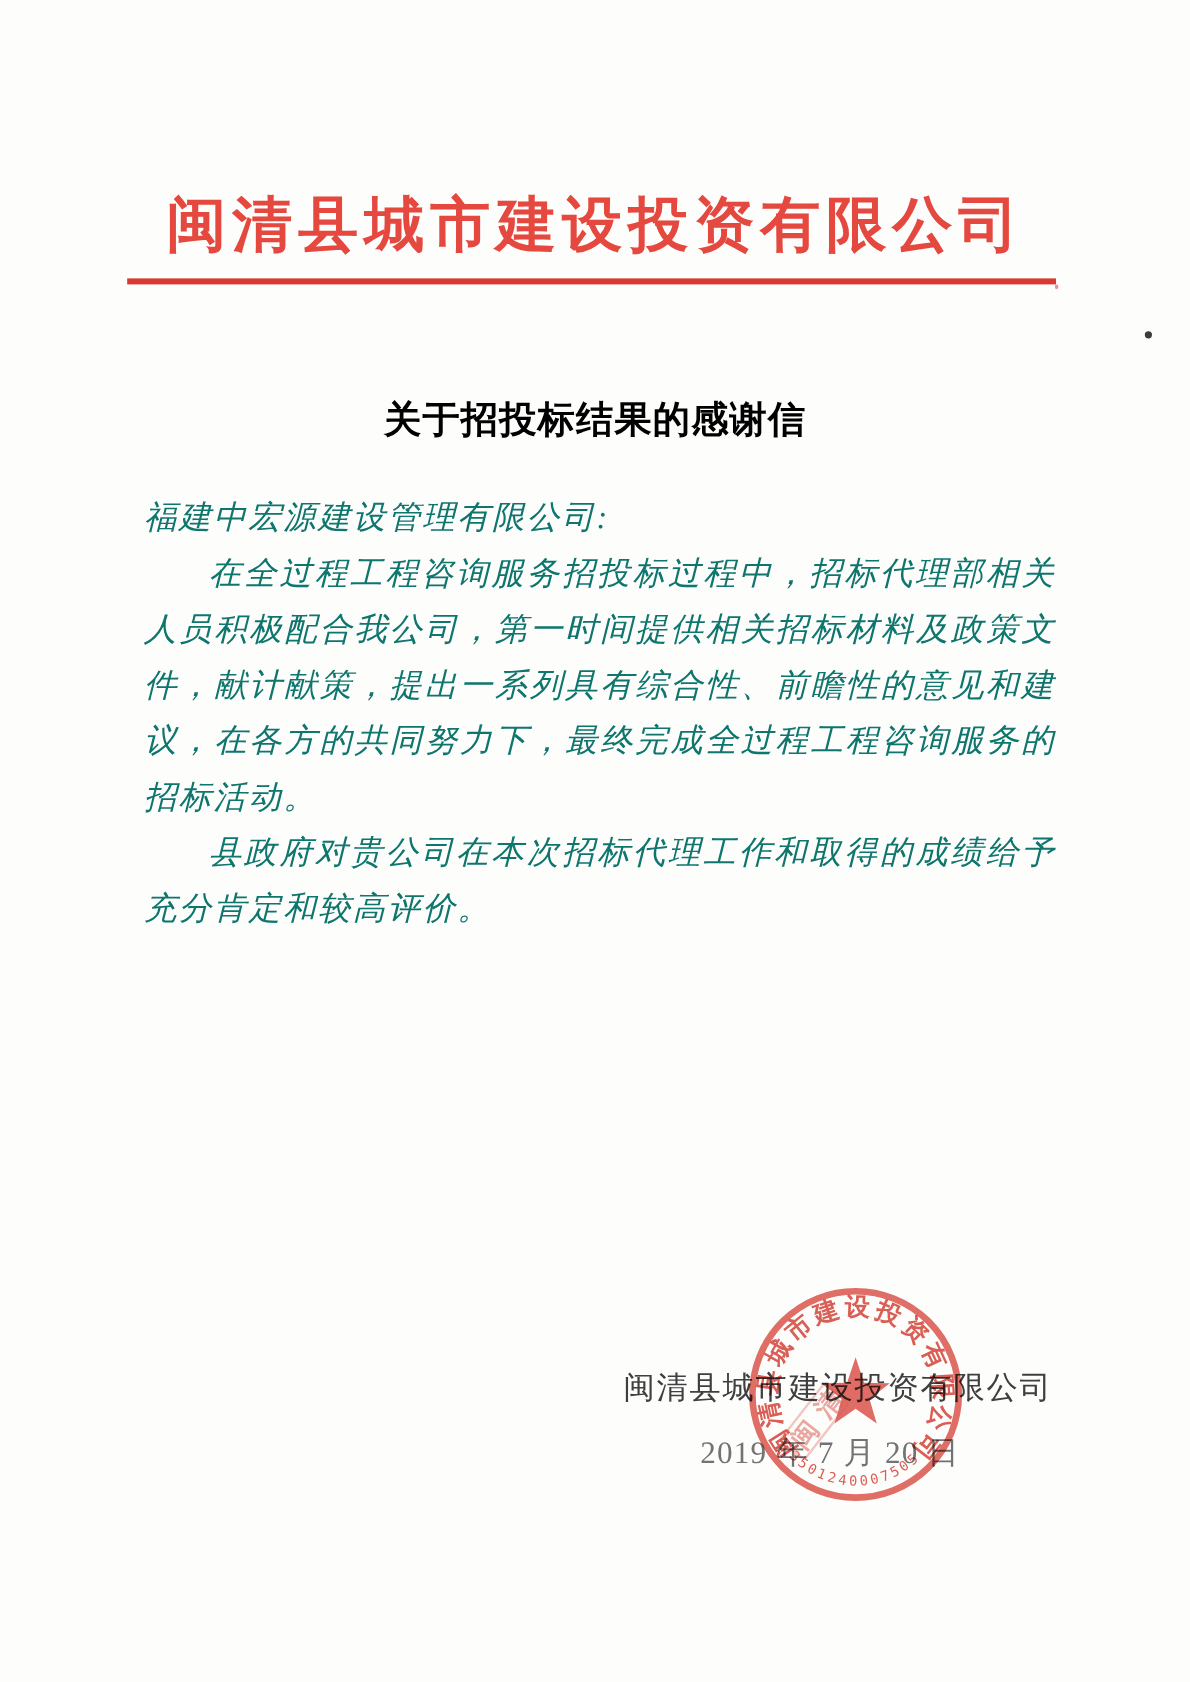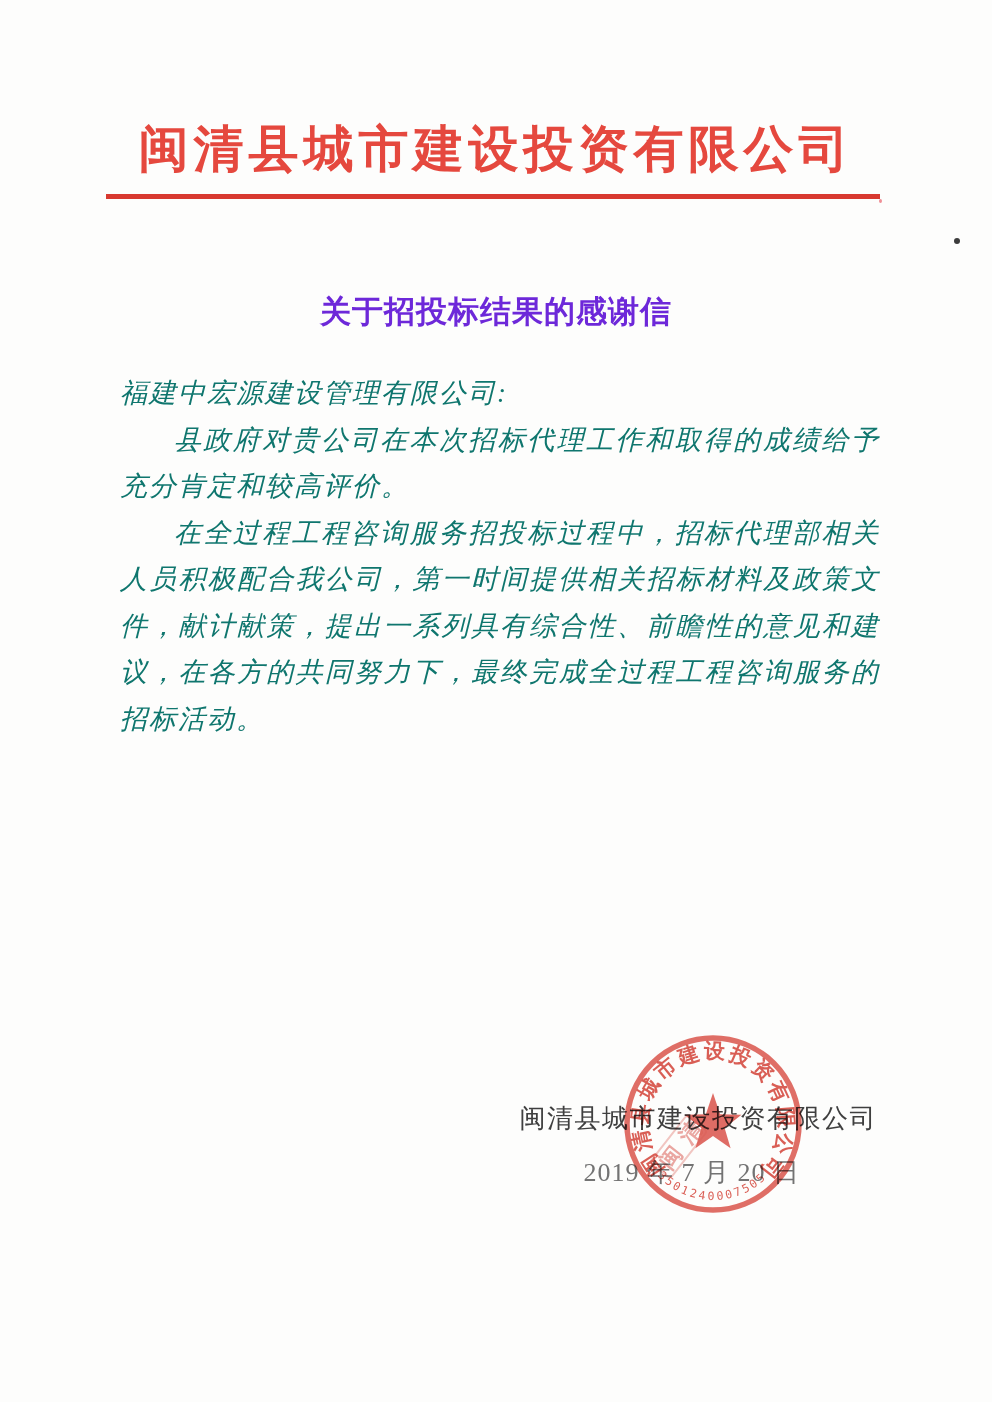--- a/index.html
+++ b/index.html
@@ -4,21 +4,21 @@
 <style>
   * { margin: 0; padding: 0; box-sizing: border-box; }
   html, body { background: #ffffff; }
   body {
     width: 992px; height: 1402px;
     position: relative;
     font-family: "Liberation Serif", "DejaVu Serif", serif;
     overflow: hidden;
     background: #fdfdfc;
   }
-  .page { position: absolute; inset: 0; }
+  .page { position: absolute; inset: 0; margin-top: 38px; }
 
   
   .letterhead-name {
     position: absolute; top: 116px; left: 0; width: 100%;
     text-align: center;
     font-family: "Liberation Serif", "DejaVu Serif", serif;
     font-weight: bold;
     font-size: 50px;
     letter-spacing: 5px;
     color: #e5483e;
@@ -30,21 +30,21 @@
   }
 
   
   .letter-title {
     position: absolute; top: 291px; left: 0; width: 100%;
     text-align: center;
     font-family: "Liberation Sans", "DejaVu Sans", sans-serif;
     font-weight: bold;
     font-size: 31px;
     letter-spacing: 1px;
-    color: #6d28d9;
+    color: #000000;
   }
 
   
   .letter-body {
     position: absolute; top: 370px; left: 120px;
     width: 760px;
     font-size: 27px;
     line-height: 46.5px;
     letter-spacing: 2px;
     color: #0f766e;
@@ -118,22 +118,22 @@
 
 <div class="page">
 
   <div class="letterhead-name">闽清县城市建设投资有限公司</div>
   <div class="letterhead-rule"></div>
 
   <h1 class="letter-title">关于招投标结果的感谢信</h1>
 
   <div class="letter-body">
     <p class="salutation">福建中宏源建设管理有限公司:</p>
+    <p class="para">在全过程工程咨询服务招投标过程中，招标代理部相关人员积极配合我公司，第一时间提供相关招标材料及政策文件，献计献策，提出一系列具有综合性、前瞻性的意见和建议，在各方的共同努力下，最终完成全过程工程咨询服务的招标活动。</p>
     <p class="para">县政府对贵公司在本次招标代理工作和取得的成绩给予充分肯定和较高评价。</p>
-    <p class="para">在全过程工程咨询服务招投标过程中，招标代理部相关人员积极配合我公司，第一时间提供相关招标材料及政策文件，献计献策，提出一系列具有综合性、前瞻性的意见和建议，在各方的共同努力下，最终完成全过程工程咨询服务的招标活动。</p>
   </div>
 
   <div class="signature-company">闽清县城市建设投资有限公司</div>
   <div class="signature-date">2019 年 7 月 20 日</div>
 
   <div class="seal">
     <svg viewBox="0 0 186 186" xmlns="http://www.w3.org/2000/svg">
       <defs>
         <path id="seal-arc-top" d="M 46.3 139.7 A 66 66 0 1 1 139.7 139.7" fill="none"></path>
         <path id="seal-arc-bottom" d="M 34.8 141.9 A 76 76 0 0 0 151.2 141.9" fill="none"></path>

